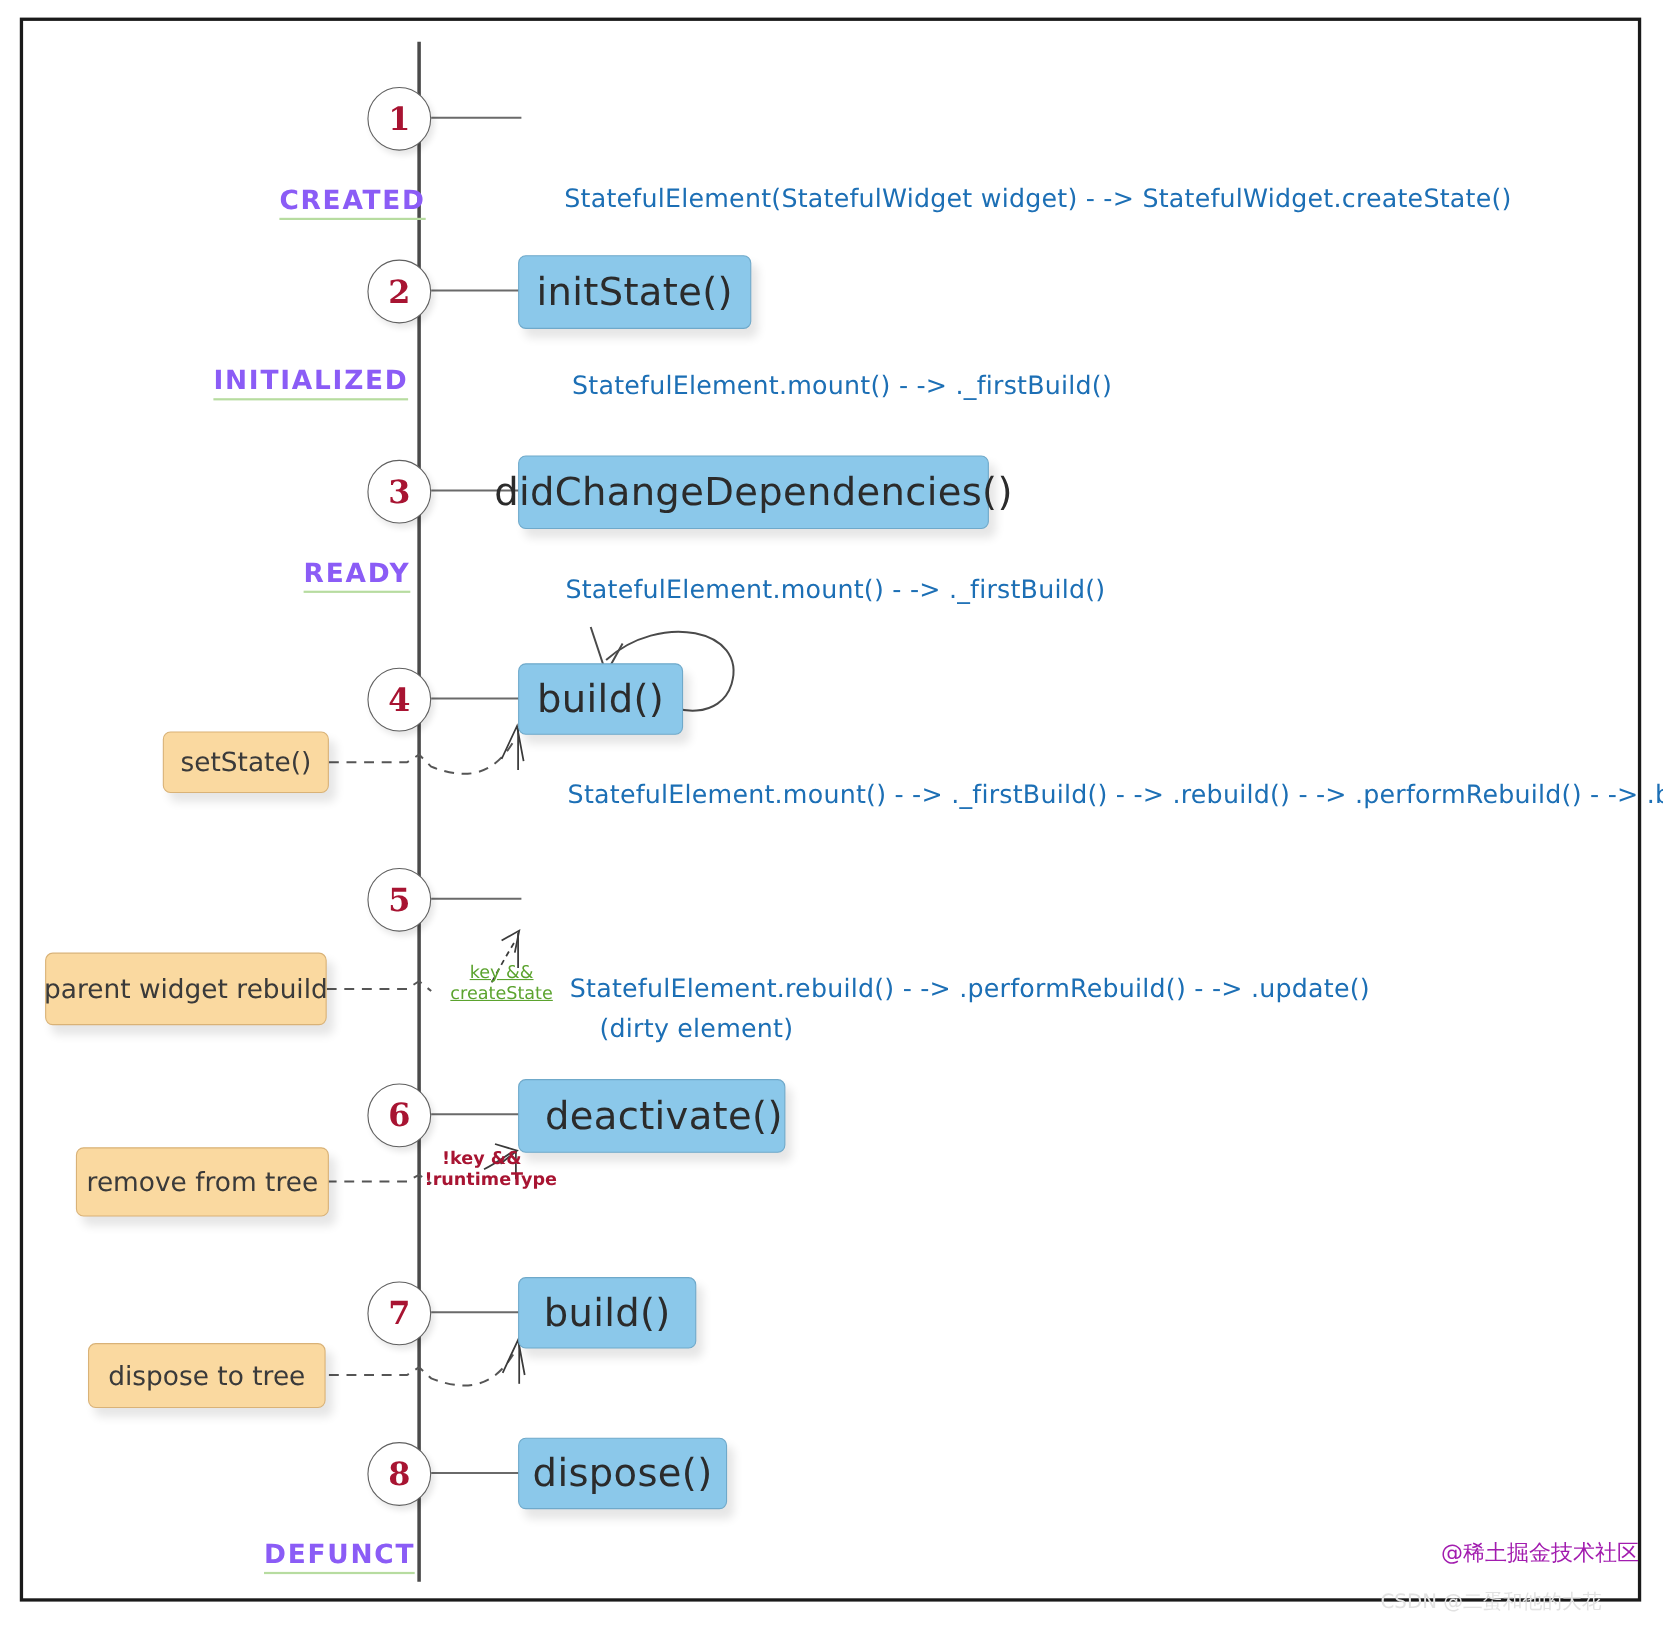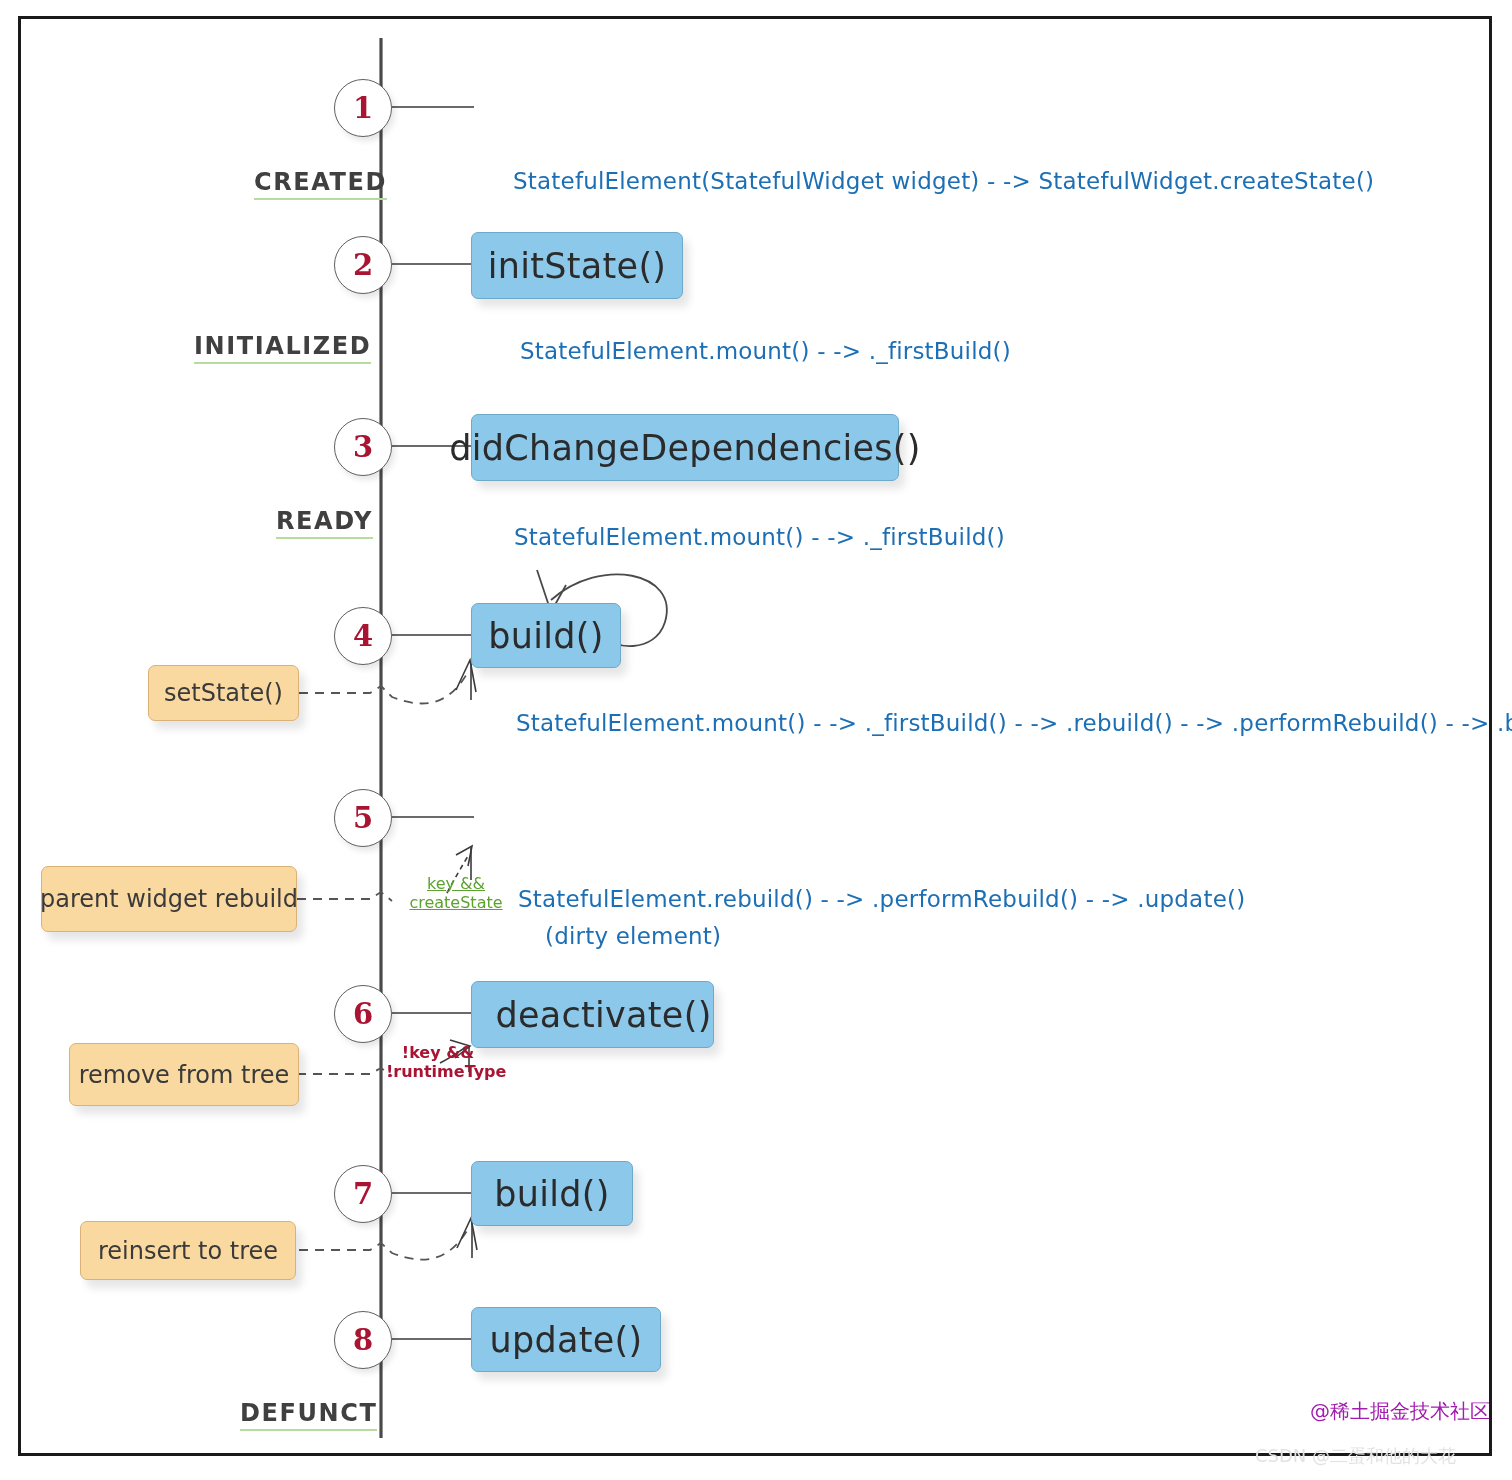--- a/index.html
+++ b/index.html
@@ -84,21 +84,21 @@
     color: #A81432;
     font-size: 29px;
     font-weight: 700;
     font-family: "DejaVu Serif", serif;
     box-shadow: 3px 4px 6px rgba(0,0,0,0.10);
   }
 
   
   .stage {
     position: absolute;
-    color: #404040;
+    color: #8b5cf6;
     font-size: 24px;
     font-weight: 700;
     letter-spacing: 1.6px;
     font-family: "DejaVu Sans", sans-serif;
     border-bottom: 2px solid #B7DCA0;
     padding-bottom: 2px;
     white-space: nowrap;
   }
 
   
@@ -207,29 +207,29 @@
 
     <div class="node blue" style="left:471px; top:414px; width:428px; height:67px;">didChangeDependencies()</div>
 
     <div class="node blue" style="left:471px; top:603px; width:150px; height:65px;">build()</div>
 
 
     <div class="node blue" style="left:471px; top:981px; width:243px; height:67px;padding-left:22px;">deactivate()</div>
 
     <div class="node blue" style="left:471px; top:1161px; width:162px; height:65px;">build()</div>
 
-    <div class="node blue" style="left:471px; top:1307px; width:190px; height:65px;">update()</div>
+    <div class="node blue" style="left:471px; top:1307px; width:190px; height:65px;">dispose()</div>
 
     <div class="node orange" style="left:148px; top:665px; width:151px; height:56px;">setState()</div>
 
     <div class="node orange" style="left:41px; top:866px; width:256px; height:66px;">parent widget rebuild</div>
 
     <div class="node orange" style="left:69px; top:1043px; width:230px; height:63px;">remove from tree</div>
 
-    <div class="node orange" style="left:80px; top:1221px; width:216px; height:59px;">reinsert to tree</div>
+    <div class="node orange" style="left:80px; top:1221px; width:216px; height:59px;">dispose to tree</div>
 
     <div class="stage" style="left:254px; top:168px;">CREATED</div>
     <div class="stage" style="left:194px; top:332px;">INITIALIZED</div>
     <div class="stage" style="left:276px; top:507px;">READY</div>
     <div class="stage" style="left:240px; top:1399px;">DEFUNCT</div>
 
     <div class="code" style="left:513px; top:168px;">StatefulElement(StatefulWidget widget) - -&gt; StatefulWidget.createState()</div>
 
     <div class="code" style="left:520px; top:338px;">StatefulElement.mount() - -&gt; ._firstBuild()</div>
 

